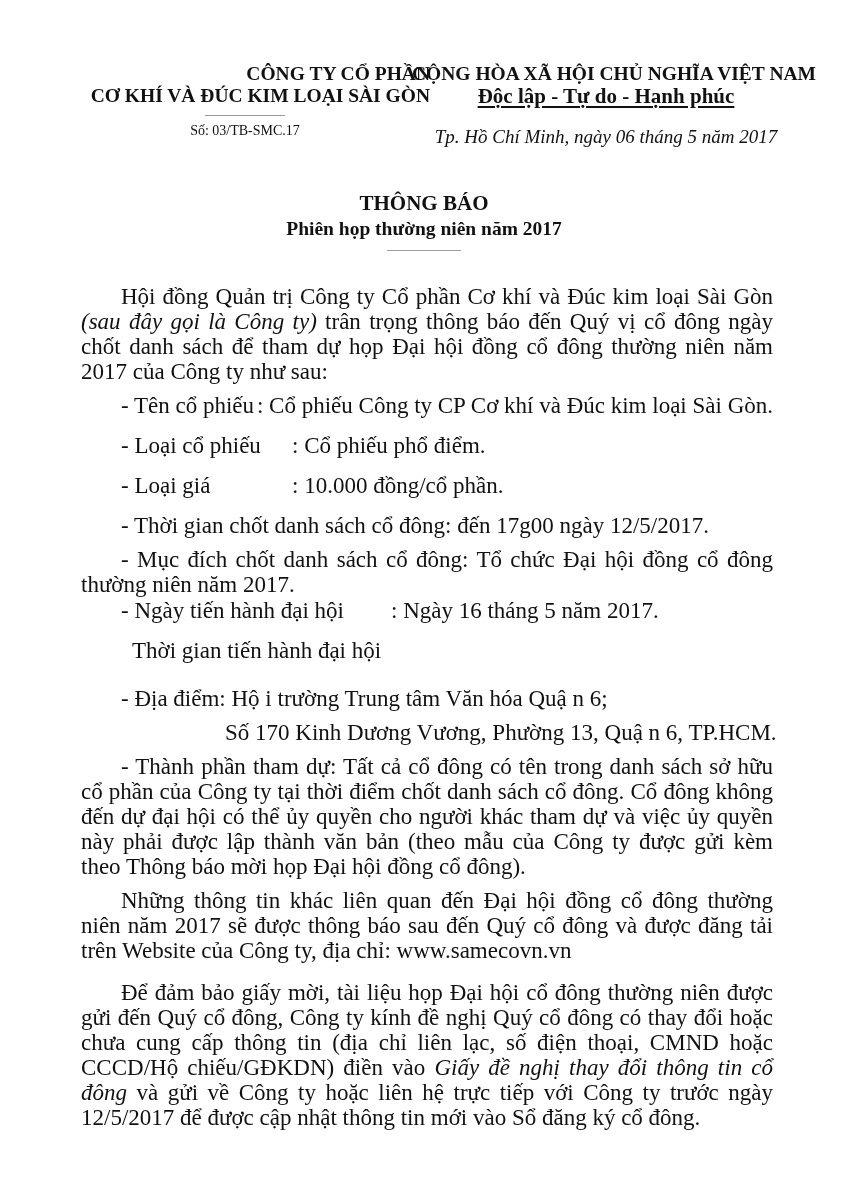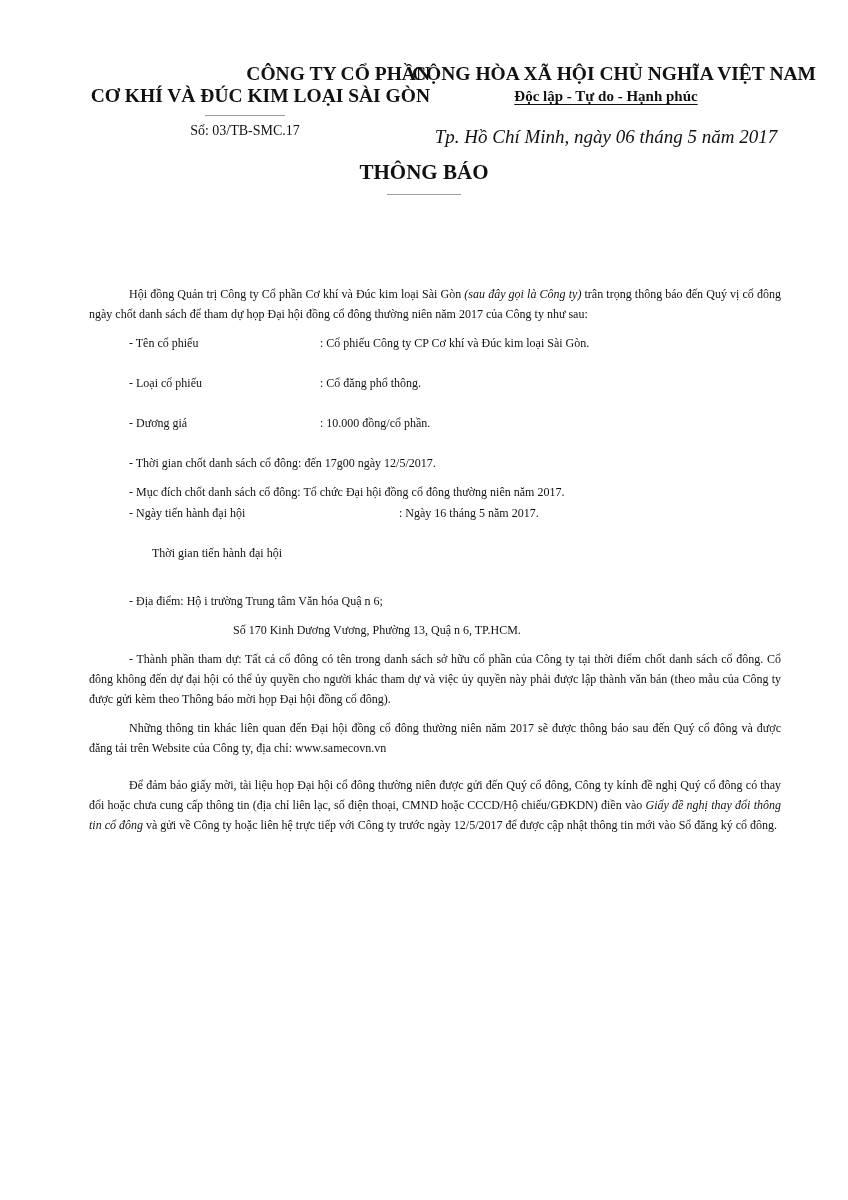--- a/index.html
+++ b/index.html
@@ -7,40 +7,40 @@
       width: 848px; height: 1200px; position: relative; overflow: hidden;
       font-family: "Liberation Serif", "DejaVu Serif", serif;
       color: #111111;
     }
     .abs { position: absolute; }
     .hdr-left { left: 60px; width: 370px; top: 63px; text-align: center; }
     .hdr-right { left: 412px; width: 388px; top: 63px; text-align: center; }
     .hdr-title { font-weight: bold; font-size: 19.5px; line-height: 22px; white-space: nowrap; text-align: right; }
     .hdr-rule { width: 80px; height: 1px; background: #9a9a9a; margin: 8px auto 0 auto; }
     .docno { font-size: 14px; margin-top: 7px; white-space: nowrap; }
-    .motto { font-weight: bold; font-size: 15px; line-height: 22px; text-decoration: underline; text-underline-offset: 3px; white-space: nowrap; }
+    .motto { font-weight: bold; font-size: 21px; line-height: 22px; text-decoration: underline; text-underline-offset: 3px; white-space: nowrap; }
     .date { font-style: italic; font-size: 19px; margin-top: 19px; white-space: nowrap; }
 
-    .title-block { left: 0; width: 848px; top: 159px; text-align: center; }
+    .title-block { left: 0; width: 848px; top: 190px; text-align: center; }
     .title-main { font-weight: bold; font-size: 21px; line-height: 26px; }
     .title-sub { font-weight: bold; font-size: 19.5px; line-height: 25px; }
     .title-rule { width: 74px; height: 1px; background: #a0a0a0; margin: 9px auto 0 auto; }
 
-    .body { left: 89px; width: 692px; top: 284px; font-size: 12px; line-height: 20px; }
+    .body { left: 81px; width: 692px; top: 284px; font-size: 23px; line-height: 25px; }
     .p { margin: 0; text-align: justify; }
     .indent { text-indent: 40px; }
     .gap { margin-top: 9px; }
-    .kv { display: flex; padding-left: 40px; height: 31px; gap: 20px; }
+    .kv { display: flex; padding-left: 40px; height: 31px; }
     .kv .k { width: 171px; white-space: nowrap; }
     .kv .v { white-space: nowrap; }
     .kv2 { display: flex; padding-left: 40px; height: 31px; }
     .kv2 .k { width: 270px; white-space: nowrap; }
     .kv2 .v { white-space: nowrap; }
     .kv2.noindent-dash { padding-left: 51px; }
-    .kv2.noindent-dash .k { width: 259px; margin-left: 12px; }
+    .kv2.noindent-dash .k { width: 259px; }
     .addr2 { padding-left: 144px; white-space: nowrap; }
     .line { white-space: nowrap; }
     i, .it { font-style: italic; }
   </style>
 </head>
 <body>
 
 <div class="abs hdr-left">
   <div class="hdr-title">CÔNG TY CỔ PHẦN</div>
   <div class="hdr-title">CƠ KHÍ VÀ ĐÚC KIM LOẠI SÀI GÒN</div>
@@ -49,36 +49,37 @@
 </div>
 
 <div class="abs hdr-right">
   <div class="hdr-title">CỘNG HÒA XÃ HỘI CHỦ NGHĨA VIỆT NAM</div>
   <div class="motto">Độc lập - Tự do - Hạnh phúc</div>
   <div class="date">Tp. Hồ Chí Minh, ngày  06 tháng 5 năm 2017</div>
 </div>
 
 <div class="abs title-block">
   <div class="title-main">THÔNG BÁO</div>
+  <div class="title-sub">Phiên họp thường niên năm 2017</div>
   <div class="title-rule"></div>
 </div>
 
 <div class="abs body">
   <p class="p indent"><span>Hội đồng Quản trị Công ty Cổ phần Cơ khí và Đúc kim loại Sài Gòn </span><span class="it">(sau đây gọi là Công ty)</span><span> trân trọng thông báo đến Quý vị cổ đông ngày chốt danh sách để tham dự họp Đại hội đồng cổ đông thường niên năm 2017 của Công ty như sau:</span></p>
 
   <div class="kv gap">
     <span class="k">- Tên cổ phiếu</span>
     <span class="v">: Cổ phiếu Công ty CP Cơ khí và Đúc kim loại Sài Gòn.</span>
   </div>
   <div class="kv gap">
     <span class="k">- Loại cổ phiếu</span>
-    <span class="v">: Cổ đăng phổ thông.</span>
+    <span class="v">: Cổ phiếu phổ điểm.</span>
   </div>
   <div class="kv gap">
-    <span class="k">- Dương giá</span>
+    <span class="k">- Loại giá</span>
     <span class="v">: 10.000 đồng/cổ phần.</span>
   </div>
 
   <p class="p indent gap line">- Thời gian chốt danh sách cổ đông: đến 17g00 ngày 12/5/2017.</p>
   <p class="p indent gap">- Mục đích chốt danh sách cổ đông: Tổ chức Đại hội đồng cổ đông thường niên năm 2017.</p>
 
   <div class="kv2" style="margin-top:1px;">
     <span class="k">- Ngày tiến hành đại hội</span>
     <span class="v">: Ngày 16 tháng 5 năm 2017.</span>
   </div>

